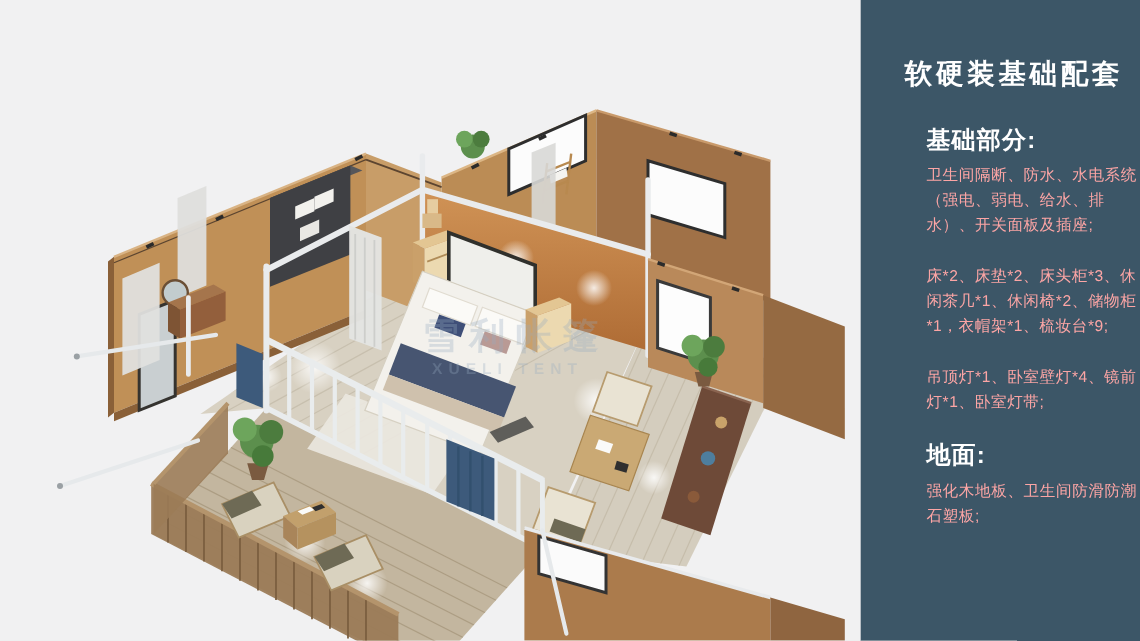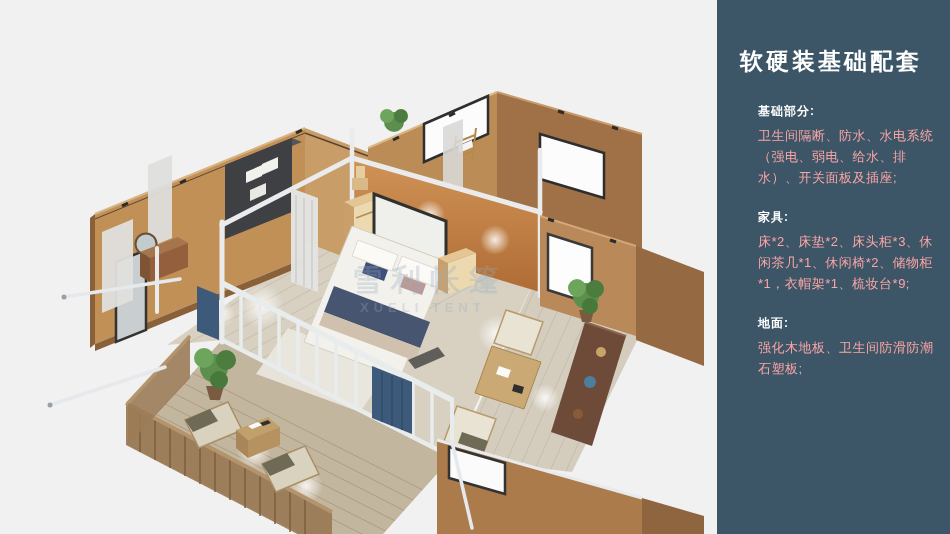--- a/index.html
+++ b/index.html
@@ -1,25 +1,25 @@
 <!DOCTYPE html>
 <html><head>
 <meta charset="utf-8">
 <style>
   html,body{margin:0;padding:0;background:#e8e8e8;}
   .stage{width:950px;height:534px;display:flex;overflow:hidden;position:relative;
          font-family:"Liberation Sans","DejaVu Sans",sans-serif;}
   .canvas{width:717px;height:534px;background:#f1f1f2;position:relative;flex:0 0 717px;}
   .canvas svg{display:block;}
   .panel{width:233px;height:534px;flex:0 0 233px;background:#3c5667;color:#ffffff;
-         box-sizing:border-box;padding:46px 16px 0 23px;}
+         box-sizing:border-box;padding:46px 16px 0 37px;}
   .panel-title{font-size:23px;font-weight:bold;letter-spacing:3px;margin:0 0 26px 0;
                white-space:nowrap;}
   .sec{margin:0 0 21px 18px;}
-  .sec-h{font-size:12px;font-weight:bold;letter-spacing:1px;margin:0 0 5px 0;}
+  .sec-h{font-size:20px;font-weight:bold;letter-spacing:1px;margin:0 0 5px 0;}
   .sec-p{font-size:13px;line-height:21px;letter-spacing:0.5px;color:#fca5a5;margin:0;
          width:176px;word-break:break-all;}
 </style>
 </head>
 <body>
 
 <div class="stage">
 
   <div class="canvas">
   <svg width="717" height="534" viewBox="0 0 717 534" xmlns="http://www.w3.org/2000/svg">
@@ -350,25 +350,25 @@
 
   <aside class="panel">
     <h1 class="panel-title">软硬装基础配套</h1>
 
     <div class="sec">
       <div class="sec-h">基础部分:</div>
       <p class="sec-p">卫生间隔断、防水、水电系统（强电、弱电、给水、排水）、开关面板及插座;</p>
     </div>
 
     <div class="sec">
-      <div class="sec-h">家具:</div>
       <p class="sec-p">床*2、床垫*2、床头柜*3、休闲茶几*1、休闲椅*2、储物柜*1，衣帽架*1、梳妆台*9;</p>
     </div>
 
     <div class="sec">
+      <p class="sec-p">吊顶灯*1、卧室壁灯*4、镜前灯*1、卧室灯带;</p>
     </div>
 
 
     <div class="sec">
       <div class="sec-h">地面:</div>
       <p class="sec-p">强化木地板、卫生间防滑防潮石塑板;</p>
     </div>
   </aside>
 
 </div>

